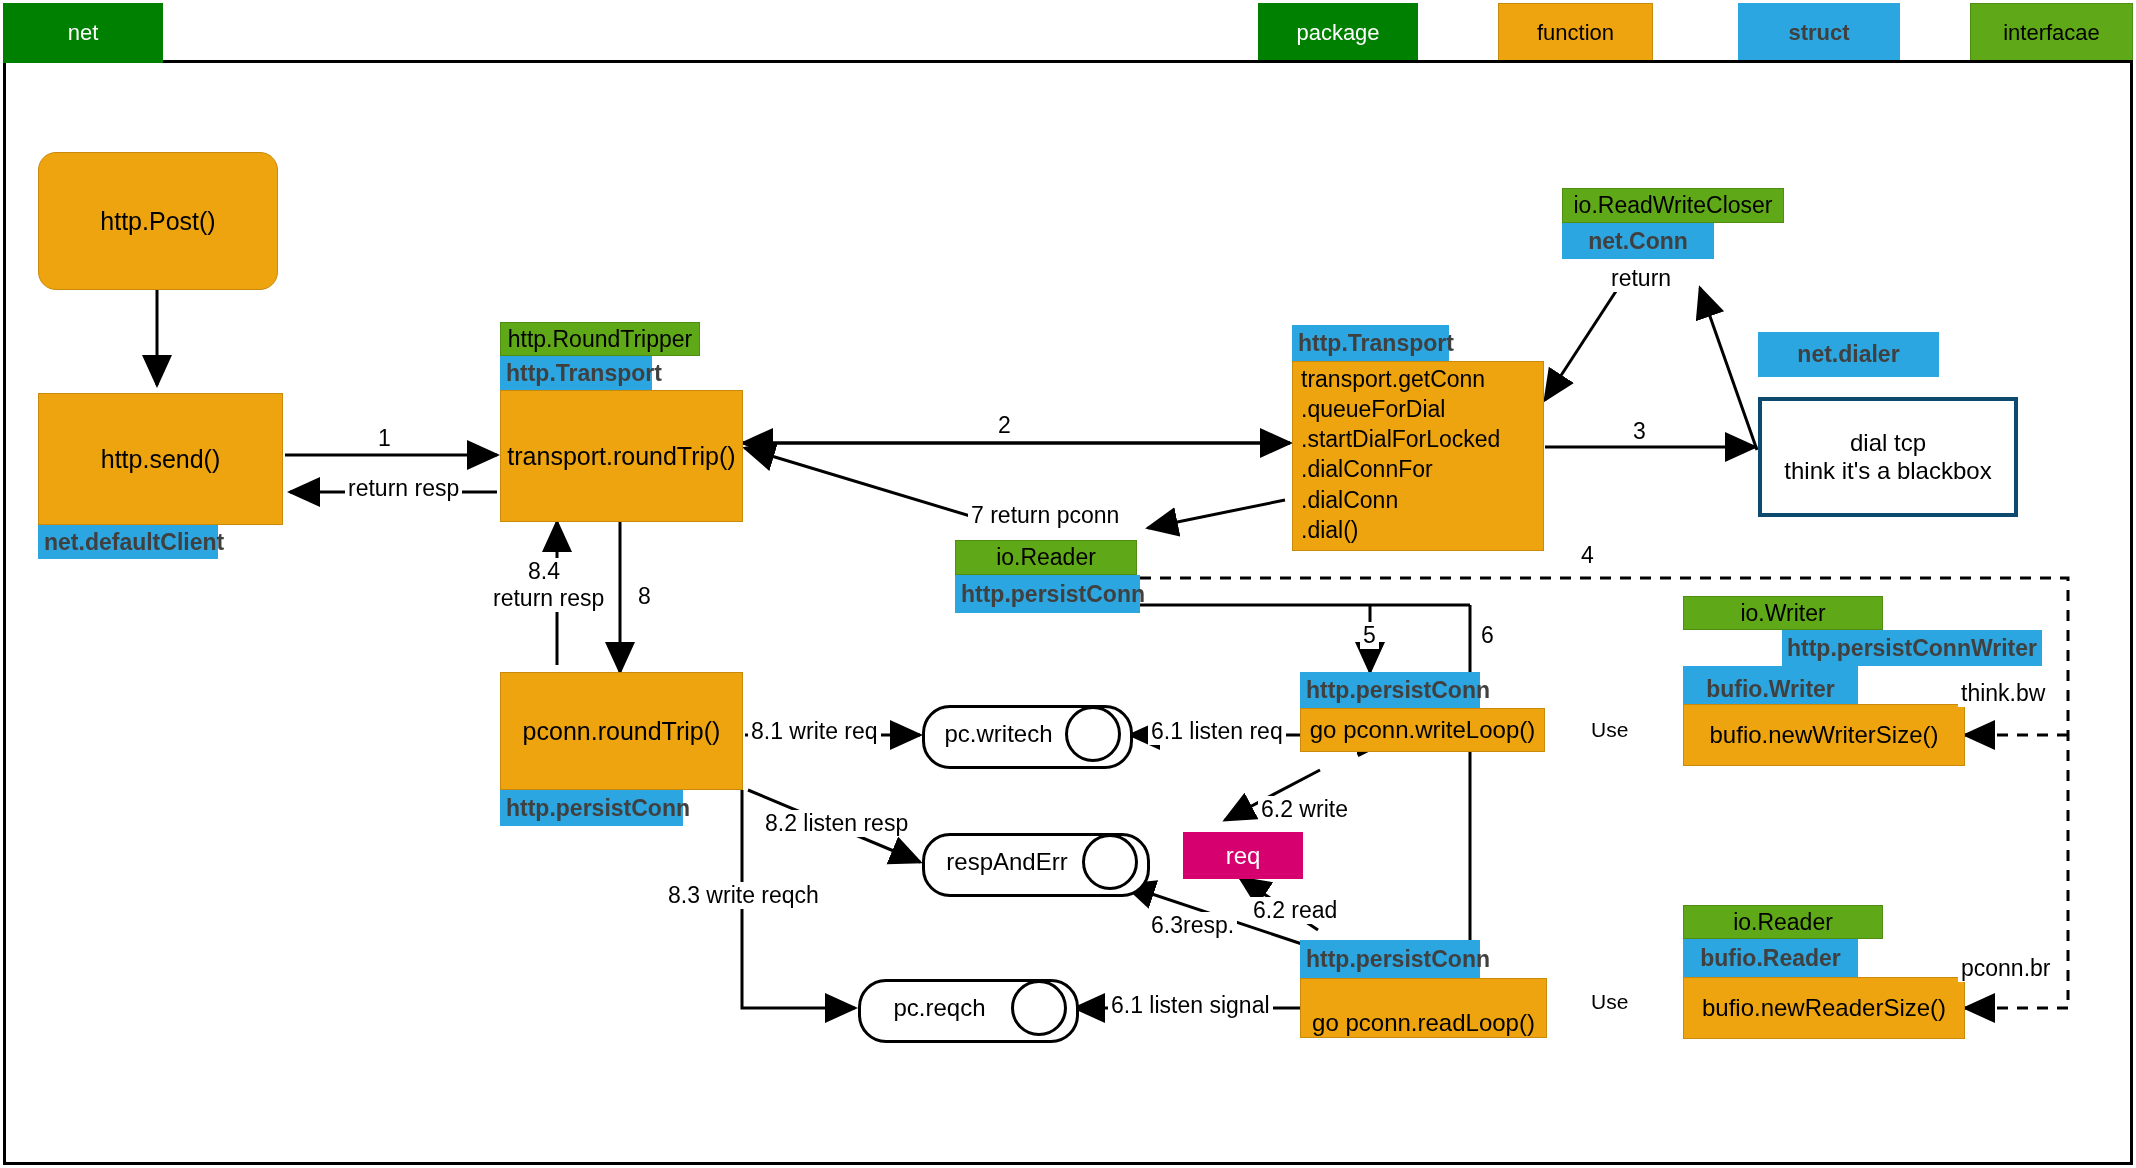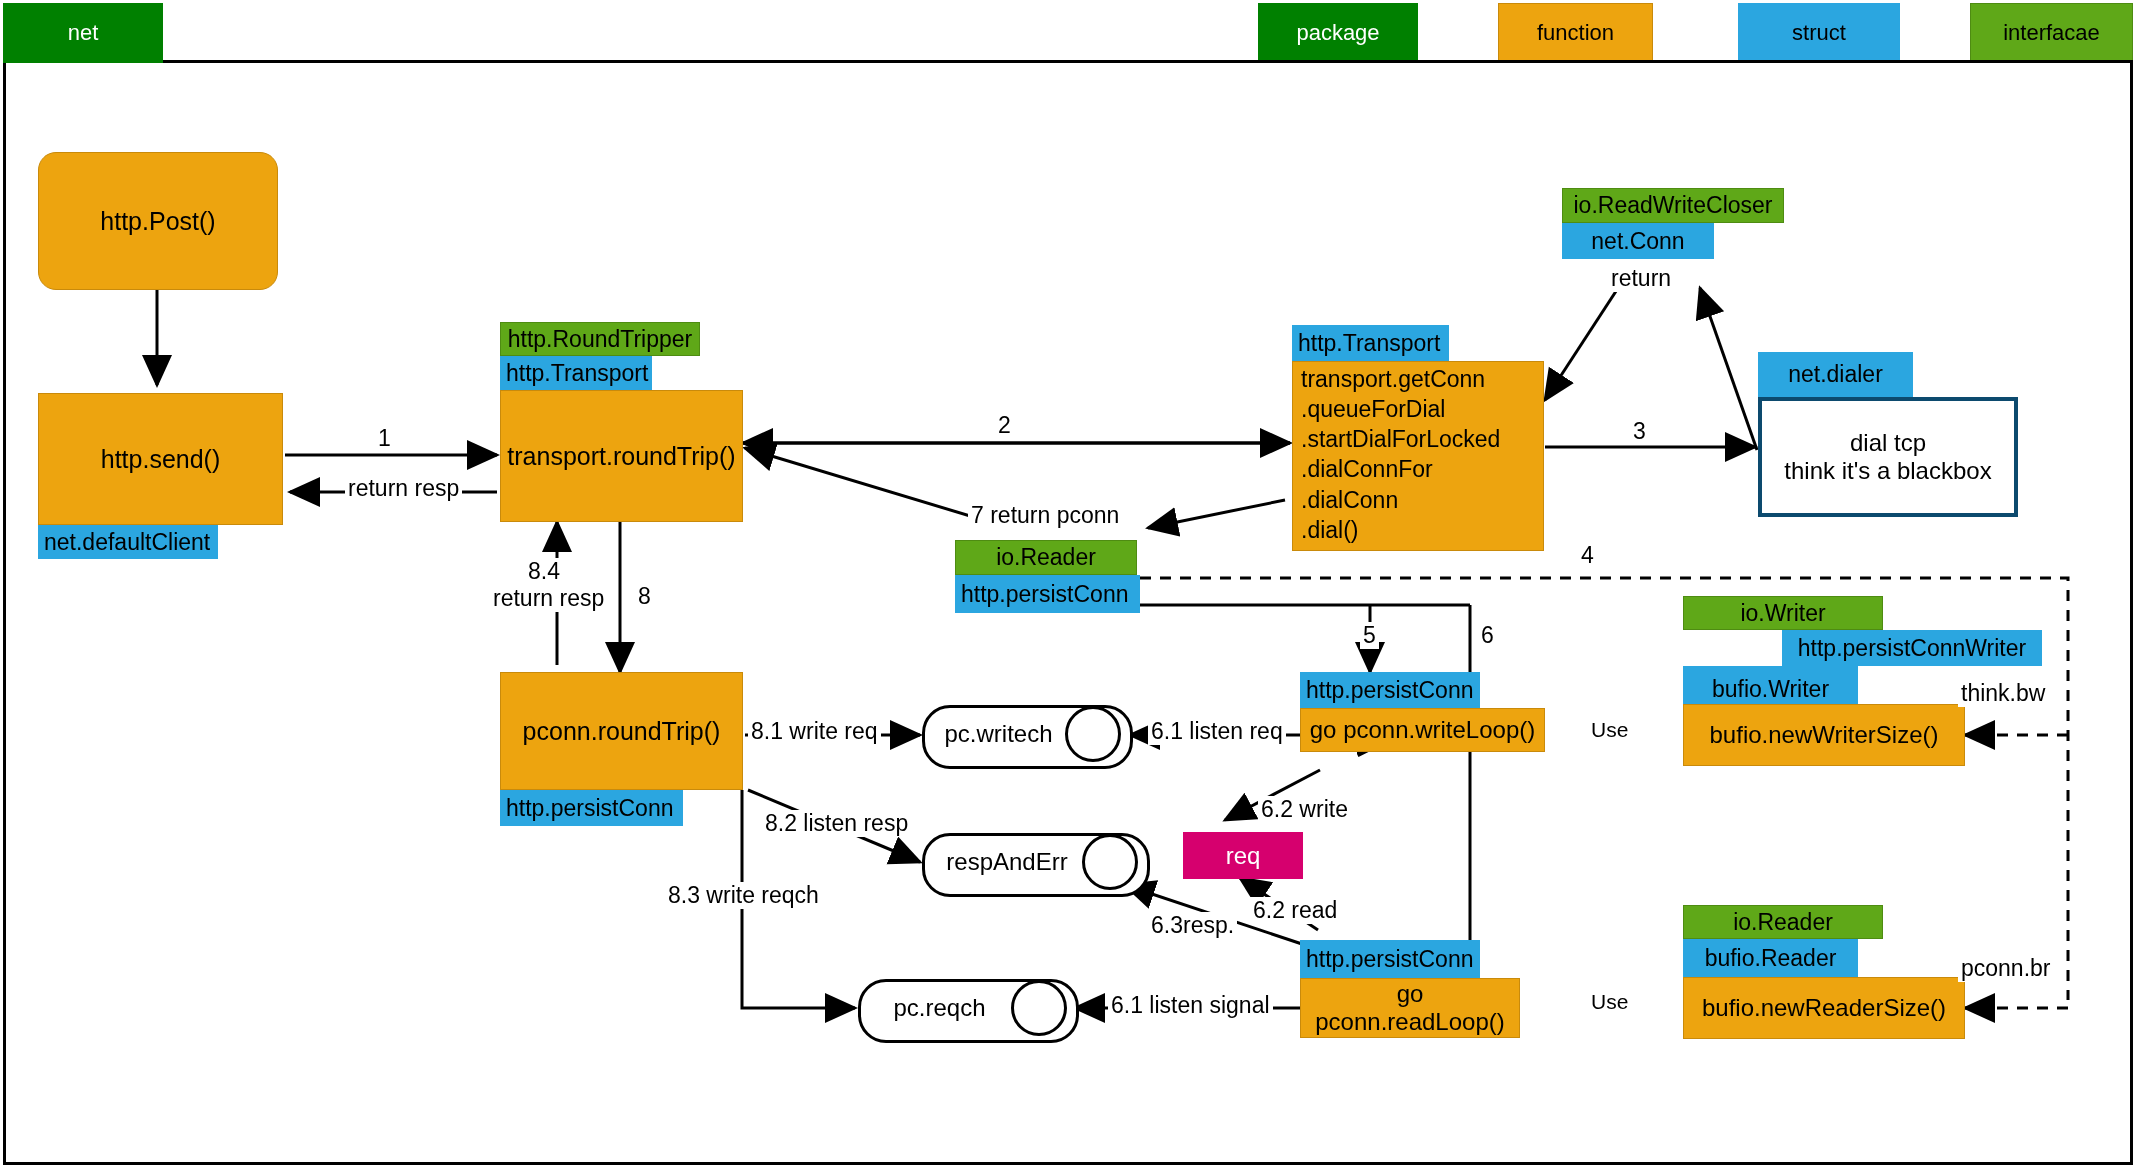--- a/index.html
+++ b/index.html
@@ -11,21 +11,21 @@
   
   .frame{border:3px solid #000;}
 
   
   .nodebox{
     display:flex;align-items:center;justify-content:center;
     text-align:center;color:#000;line-height:1.15;
   }
   .fn{background:#eda40f;border:1px solid #c98a0b;color:#000;}
   .pkg{background:#008000;color:#fff;}
-  .struct{background:#2ba6e0;color:#000000;}
+  .struct{background:#2ba6e0;color:#404040;font-weight:bold;}
   .iface{background:#5fa818;border:1px solid #4e8c12;color:#000000;}
   .req{background:#d6006e;color:#fff;}
   .note{background:#fff;border:4px solid #0c4a6e;color:#000;}
 
   .legend{font-size:22px;}
   .tag{font-size:23px;padding:2px 6px;white-space:nowrap;}
   .tag.left{justify-content:flex-start;}
   .tag.center{justify-content:center;}
 
   .bigfn{font-size:25px;}
@@ -180,21 +180,21 @@
     <span class="multiline" style="margin-top:-5px;">.dial()</span>
   </div>
 
   <div class="abs nodebox iface tag center" style="left:1562px;top:188px;width:222px;height:35px;">
     <span>io.ReadWriteCloser</span>
   </div>
   <div class="abs nodebox struct tag center" style="left:1562px;top:223px;width:152px;height:36px;">
     <span>net.Conn</span>
   </div>
 
-  <div class="abs nodebox struct tag center" style="left:1758px;top:352px;width:155px;height:45px;">
+  <div class="abs nodebox struct tag center" style="left:1758px;top:332px;width:181px;height:45px;">
     <span>net.dialer</span>
   </div>
   <div class="abs note" style="left:1758px;top:397px;width:260px;height:120px;display:flex;flex-direction:column;align-items:center;justify-content:center;font-size:24px;">
     <span>dial tcp</span>
     <span>think it's a blackbox</span>
   </div>
 
   <div class="abs nodebox iface tag center" style="left:955px;top:540px;width:182px;height:35px;">
     <span>io.Reader</span>
   </div>
@@ -212,21 +212,21 @@
   <div class="abs nodebox struct tag left" style="left:1300px;top:672px;width:180px;height:36px;">
     <span>http.persistConn</span>
   </div>
   <div class="abs nodebox fn medfn" style="left:1300px;top:708px;width:245px;height:44px;">
     <span>go pconn.writeLoop()</span>
   </div>
 
   <div class="abs nodebox struct tag left" style="left:1300px;top:940px;width:180px;height:38px;">
     <span>http.persistConn</span>
   </div>
-  <div class="abs nodebox fn medfn" style="left:1300px;top:978px;width:220px;height:60px;">
+  <div class="abs nodebox fn medfn" style="left:1300px;top:978px;width:247px;height:60px;align-items:flex-end;">
     <span>go pconn.readLoop()</span>
   </div>
 
   <div class="abs nodebox iface tag center" style="left:1683px;top:596px;width:200px;height:34px;">
     <span>io.Writer</span>
   </div>
   <div class="abs nodebox struct tag center" style="left:1782px;top:630px;width:260px;height:36px;">
     <span>http.persistConnWriter</span>
   </div>
   <div class="abs nodebox struct tag center" style="left:1683px;top:666px;width:175px;height:38px;align-items:flex-end;">

